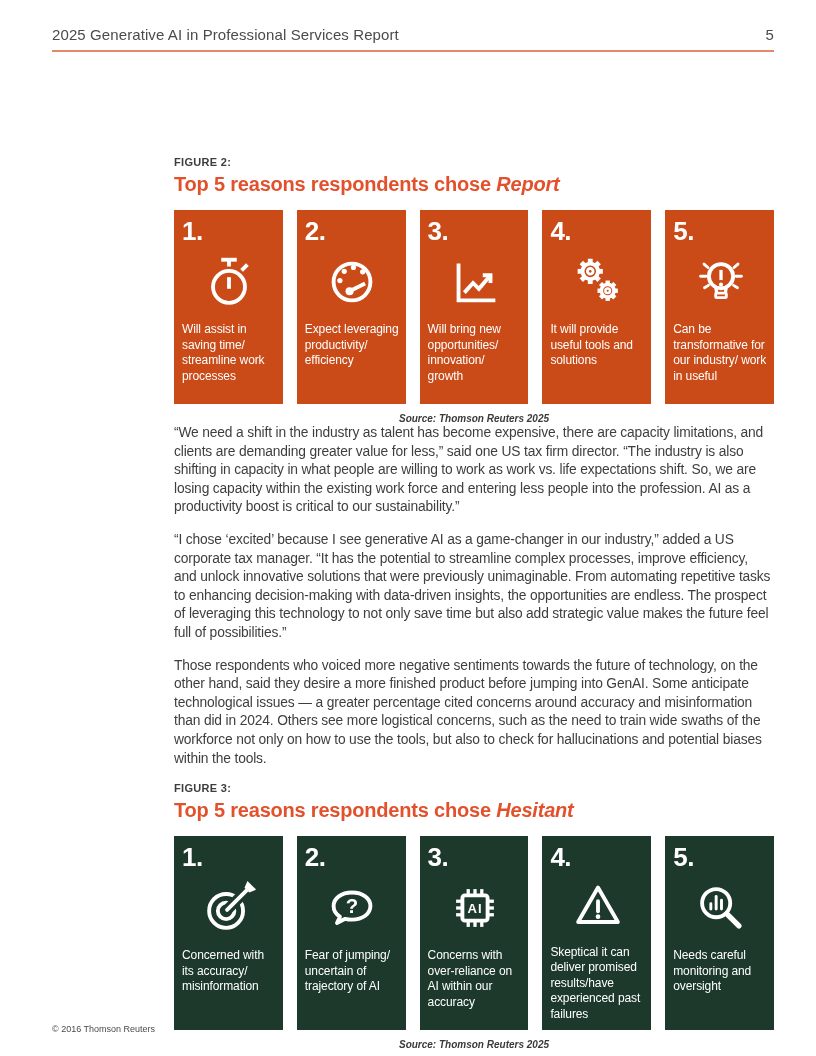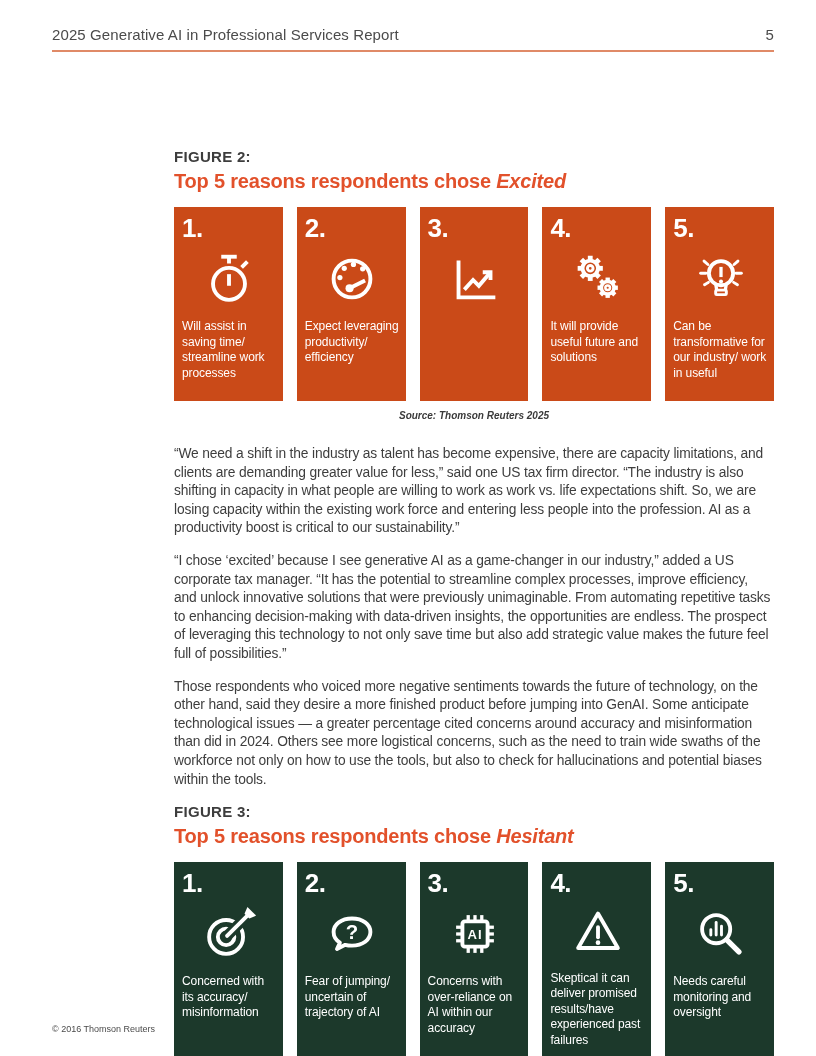--- a/index.html
+++ b/index.html
@@ -10,39 +10,39 @@
   }
   
   .header {
     position: absolute; left: 52px; right: 42px; top: 26px;
     display: flex; justify-content: space-between; align-items: flex-end;
     padding-bottom: 7px; border-bottom: 2px solid var(--header-rule, #e08a67);
     font-size: 15px; color: #4b4b4b; letter-spacing: .1px;
   }
   
   .content { position: absolute; left: 174px; top: 148px; width: 600px; }
-  .figure-label { font-size: 15px; font-weight: bold; color: #3d3d3d; letter-spacing: .3px; margin-bottom: 5px; }
+  .figure-label { font-size: 11px; font-weight: bold; color: #3d3d3d; letter-spacing: .3px; margin-bottom: 5px; margin-top: 8px; }
   .figure-title { font-size: 20px; font-weight: bold; color: var(--orange-title, #e2512b); margin-bottom: 14px; letter-spacing: -0.2px; }
   .figure-title em { font-style: italic; }
   .card-row { display: flex; gap: 14px; }
   .card {
     flex: 1 1 0; height: 194px; padding: 8px 6px 8px 8px; color: #fff;
     display: flex; flex-direction: column;
   }
   .card.orange { background: var(--orange-card, #ca4a18); }
   .card.green  { background: var(--green-card, #1c392b); }
   .card-number { font-size: 26px; font-weight: bold; line-height: 1.05; letter-spacing: -0.5px; }
   .card-icon { height: 74px; display: flex; align-items: center; justify-content: center; }
   .card-icon svg { width: 62px; height: 62px; }
   .card-text {
     margin-top: 3px; font-size: 12px; line-height: 15.5px; 
     letter-spacing: -0.1px; font-weight: 500;
   }
   .source { margin-top: 9px; text-align: center; font-size: 10px; font-style: italic; font-weight: 600; color: #3a3a3a; }
-  .paragraphs { margin-top: 24px; }
+  .paragraphs { }
   .paragraphs p { font-size: 13.8px; line-height: 18.6px; letter-spacing: -0.15px; margin-bottom: 14px; color: #3e3e3e; }
   .figure-block.second { margin-top: 12px; }
   
   .footer { position: absolute; left: 52px; bottom: 22px; font-size: 9px; color: #4b4b4b; }
   .ic { stroke: #fff; fill: none; stroke-width: 4; }
   .ic-fill { fill: #fff; stroke: none; }
 </style>
 </head>
 <body>
 
@@ -50,21 +50,21 @@
 
   <div class="header">
     <span>2025 Generative AI in Professional Services Report</span>
     <span>5</span>
   </div>
 
   <div class="content">
 
     <div class="figure-block">
       <div class="figure-label">FIGURE 2:</div>
-      <div class="figure-title"><span>Top 5 reasons respondents chose </span><em>Excited</em></div>
+      <div class="figure-title"><span>Top 5 reasons respondents chose </span><em>Report</em></div>
 
       <div class="card-row">
 
         <div class="card orange">
           <div class="card-number">1.</div>
           <div class="card-icon">
             <svg viewBox="0 0 64 64">
               <line class="ic" x1="24" y1="9" x2="40" y2="9"></line>
               <line class="ic" x1="32" y1="9" x2="32" y2="16"></line>
               <line class="ic" x1="45" y1="20" x2="51" y2="14"></line>
@@ -93,20 +93,21 @@
 
         <div class="card orange">
           <div class="card-number">3.</div>
           <div class="card-icon">
             <svg viewBox="0 0 64 64">
               <path class="ic" d="M15 13 V51 H53"></path>
               <polyline class="ic" points="21,43 30,33 36,39 48,25"></polyline>
               <polyline class="ic" points="40,25 48,25 48,33"></polyline>
             </svg>
           </div>
+          <div class="card-text">Will bring new opportunities/ innovation/ growth</div>
         </div>
 
         <div class="card orange">
           <div class="card-number">4.</div>
           <div class="card-icon">
             <svg viewBox="0 0 64 64">
               <g stroke="#fff" stroke-width="5" fill="none">
                 <line x1="32.5" y1="21" x2="37" y2="21"></line>
                   <line x1="30" y1="27" x2="33.2" y2="30.2"></line>
                 <line x1="24" y1="29.5" x2="24" y2="34"></line>
@@ -125,21 +126,21 @@
                   <line x1="37.2" y1="45.8" x2="34.6" y2="48.4"></line>
                 <line x1="35.2" y1="41" x2="31.5" y2="41"></line>
                   <line x1="37.2" y1="36.2" x2="34.6" y2="33.6"></line>
                 <line x1="42" y1="34.2" x2="42" y2="30.5"></line>
                   <line x1="46.8" y1="36.2" x2="49.4" y2="33.6"></line>
               </g>
               <circle cx="42" cy="41" r="6.5" stroke="#fff" stroke-width="3.6" fill="none"></circle>
               <circle cx="42" cy="41" r="2.4" stroke="#fff" stroke-width="2.6" fill="none"></circle>
             </svg>
           </div>
-          <div class="card-text">It will provide useful future and solutions</div>
+          <div class="card-text">It will provide useful tools and solutions</div>
         </div>
 
         <div class="card orange">
           <div class="card-number">5.</div>
           <div class="card-icon">
             <svg viewBox="0 0 64 64">
               <g stroke="#fff" stroke-width="3" stroke-linecap="round">
                 <line x1="11" y1="26" x2="16.5" y2="26"></line>
                   <line x1="14.5" y1="13.5" x2="18.5" y2="17"></line>
                 <line x1="15" y1="38" x2="19" y2="35.5"></line>

